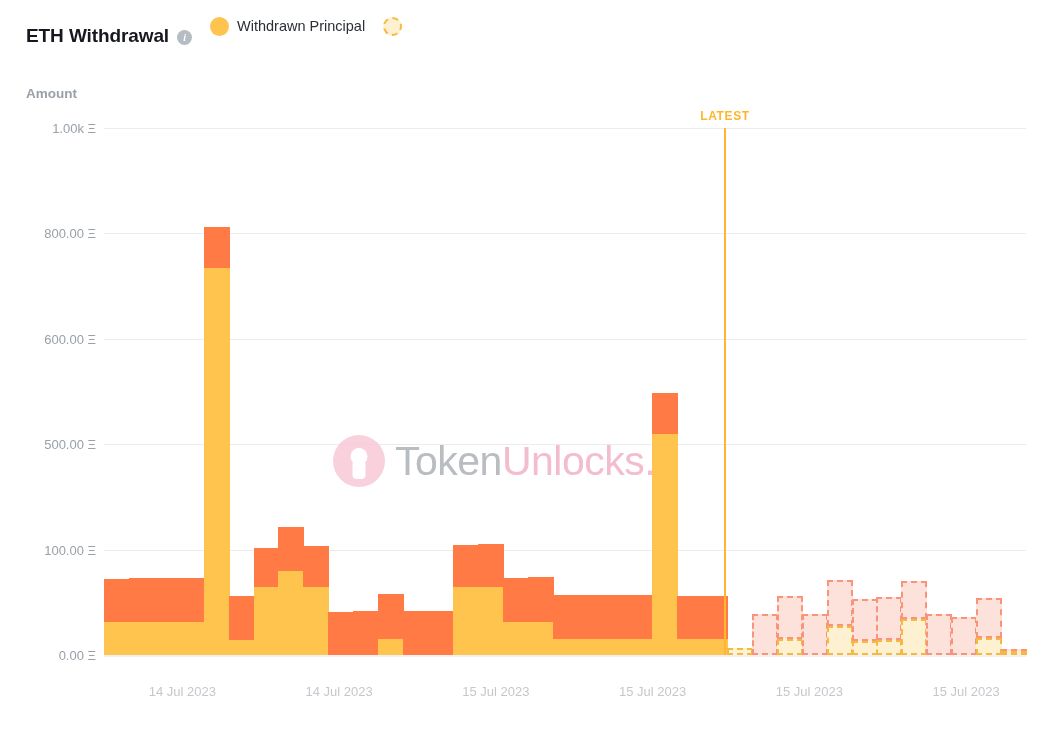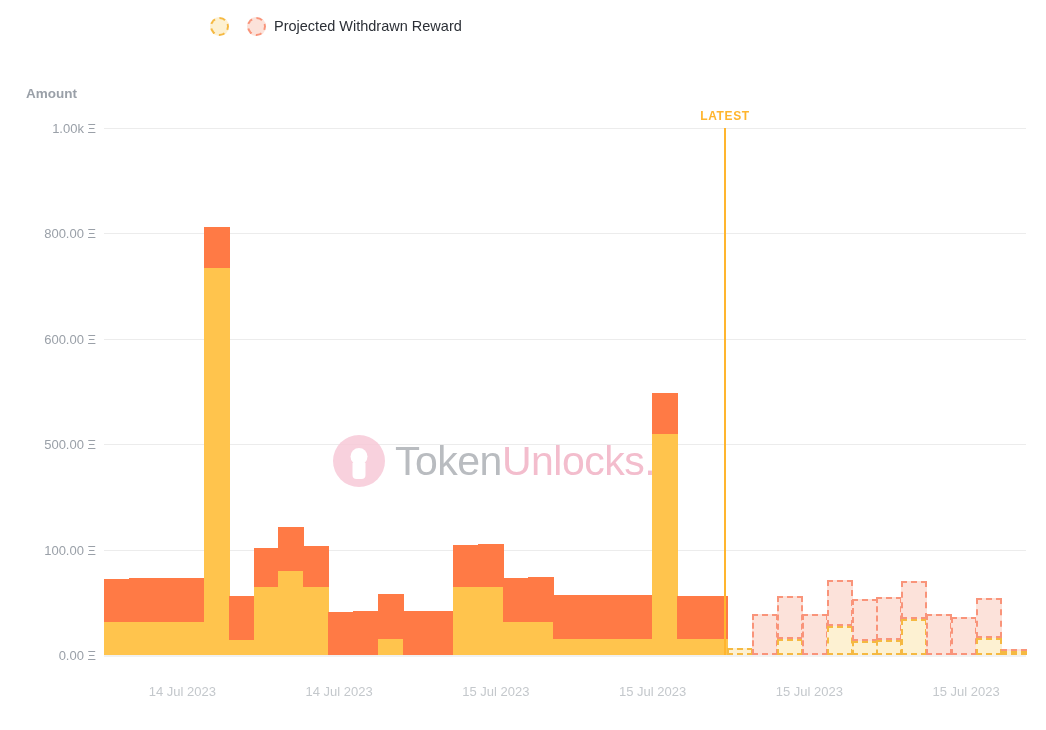--- a/index.html
+++ b/index.html
@@ -73,27 +73,31 @@
   .wm-text { font-size: 41px; font-weight: normal; letter-spacing: -0.5px; }
   .wm-a { color: #b9bcc0; }
   .wm-b { color: #f3bdcd; }
 </style>
 </head>
 <body>
 
 <div class="card">
 
   <div class="header">
+    <div class="title-wrap">
+      <span class="title">ETH Withdrawal</span>
+      <span class="info-icon">i</span>
+    </div>
     <div class="legend" id="legend">
         <div class="legend-item">
+          <span class="legend-swatch solid-yellow"></span>
+          <span class="legend-label">Withdrawn Principal</span>
+        </div>
+        <div class="legend-item">
           <span class="legend-swatch dash-yellow"></span>
-        </div>
-        <div class="legend-item">
-          <span class="legend-swatch dash-orange"></span>
-          <span class="legend-label">Projected Withdrawn Reward</span>
         </div>
       </div>
   </div>
 
   <div class="plot-area">
     <div class="axis-title">Amount</div>
     <div class="ytick-col" id="yticks">
         <div class="ytick" style="top: 583px;">0.00 Ξ</div>
         <div class="ytick" style="top: 477.6px;">100.00 Ξ</div>
         <div class="ytick" style="top: 372.2px;">500.00 Ξ</div>

